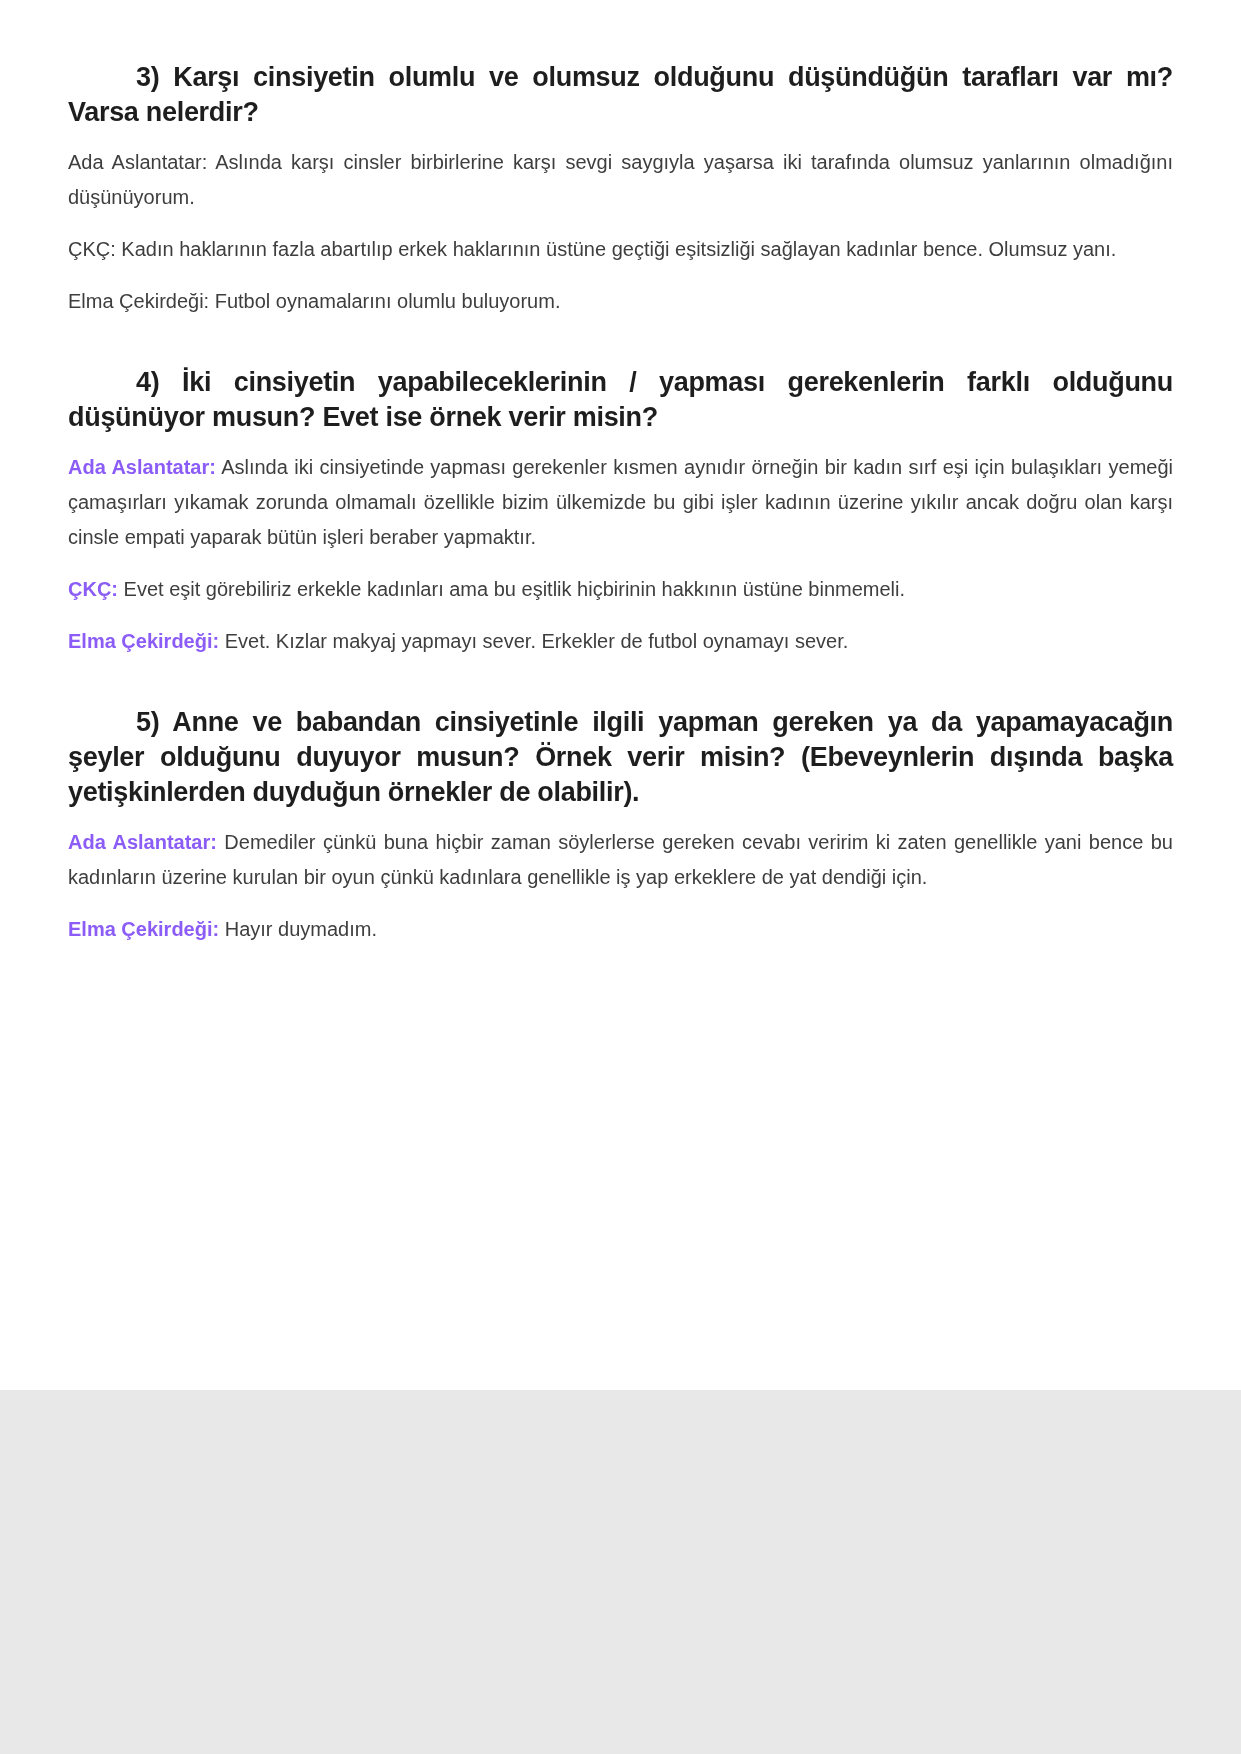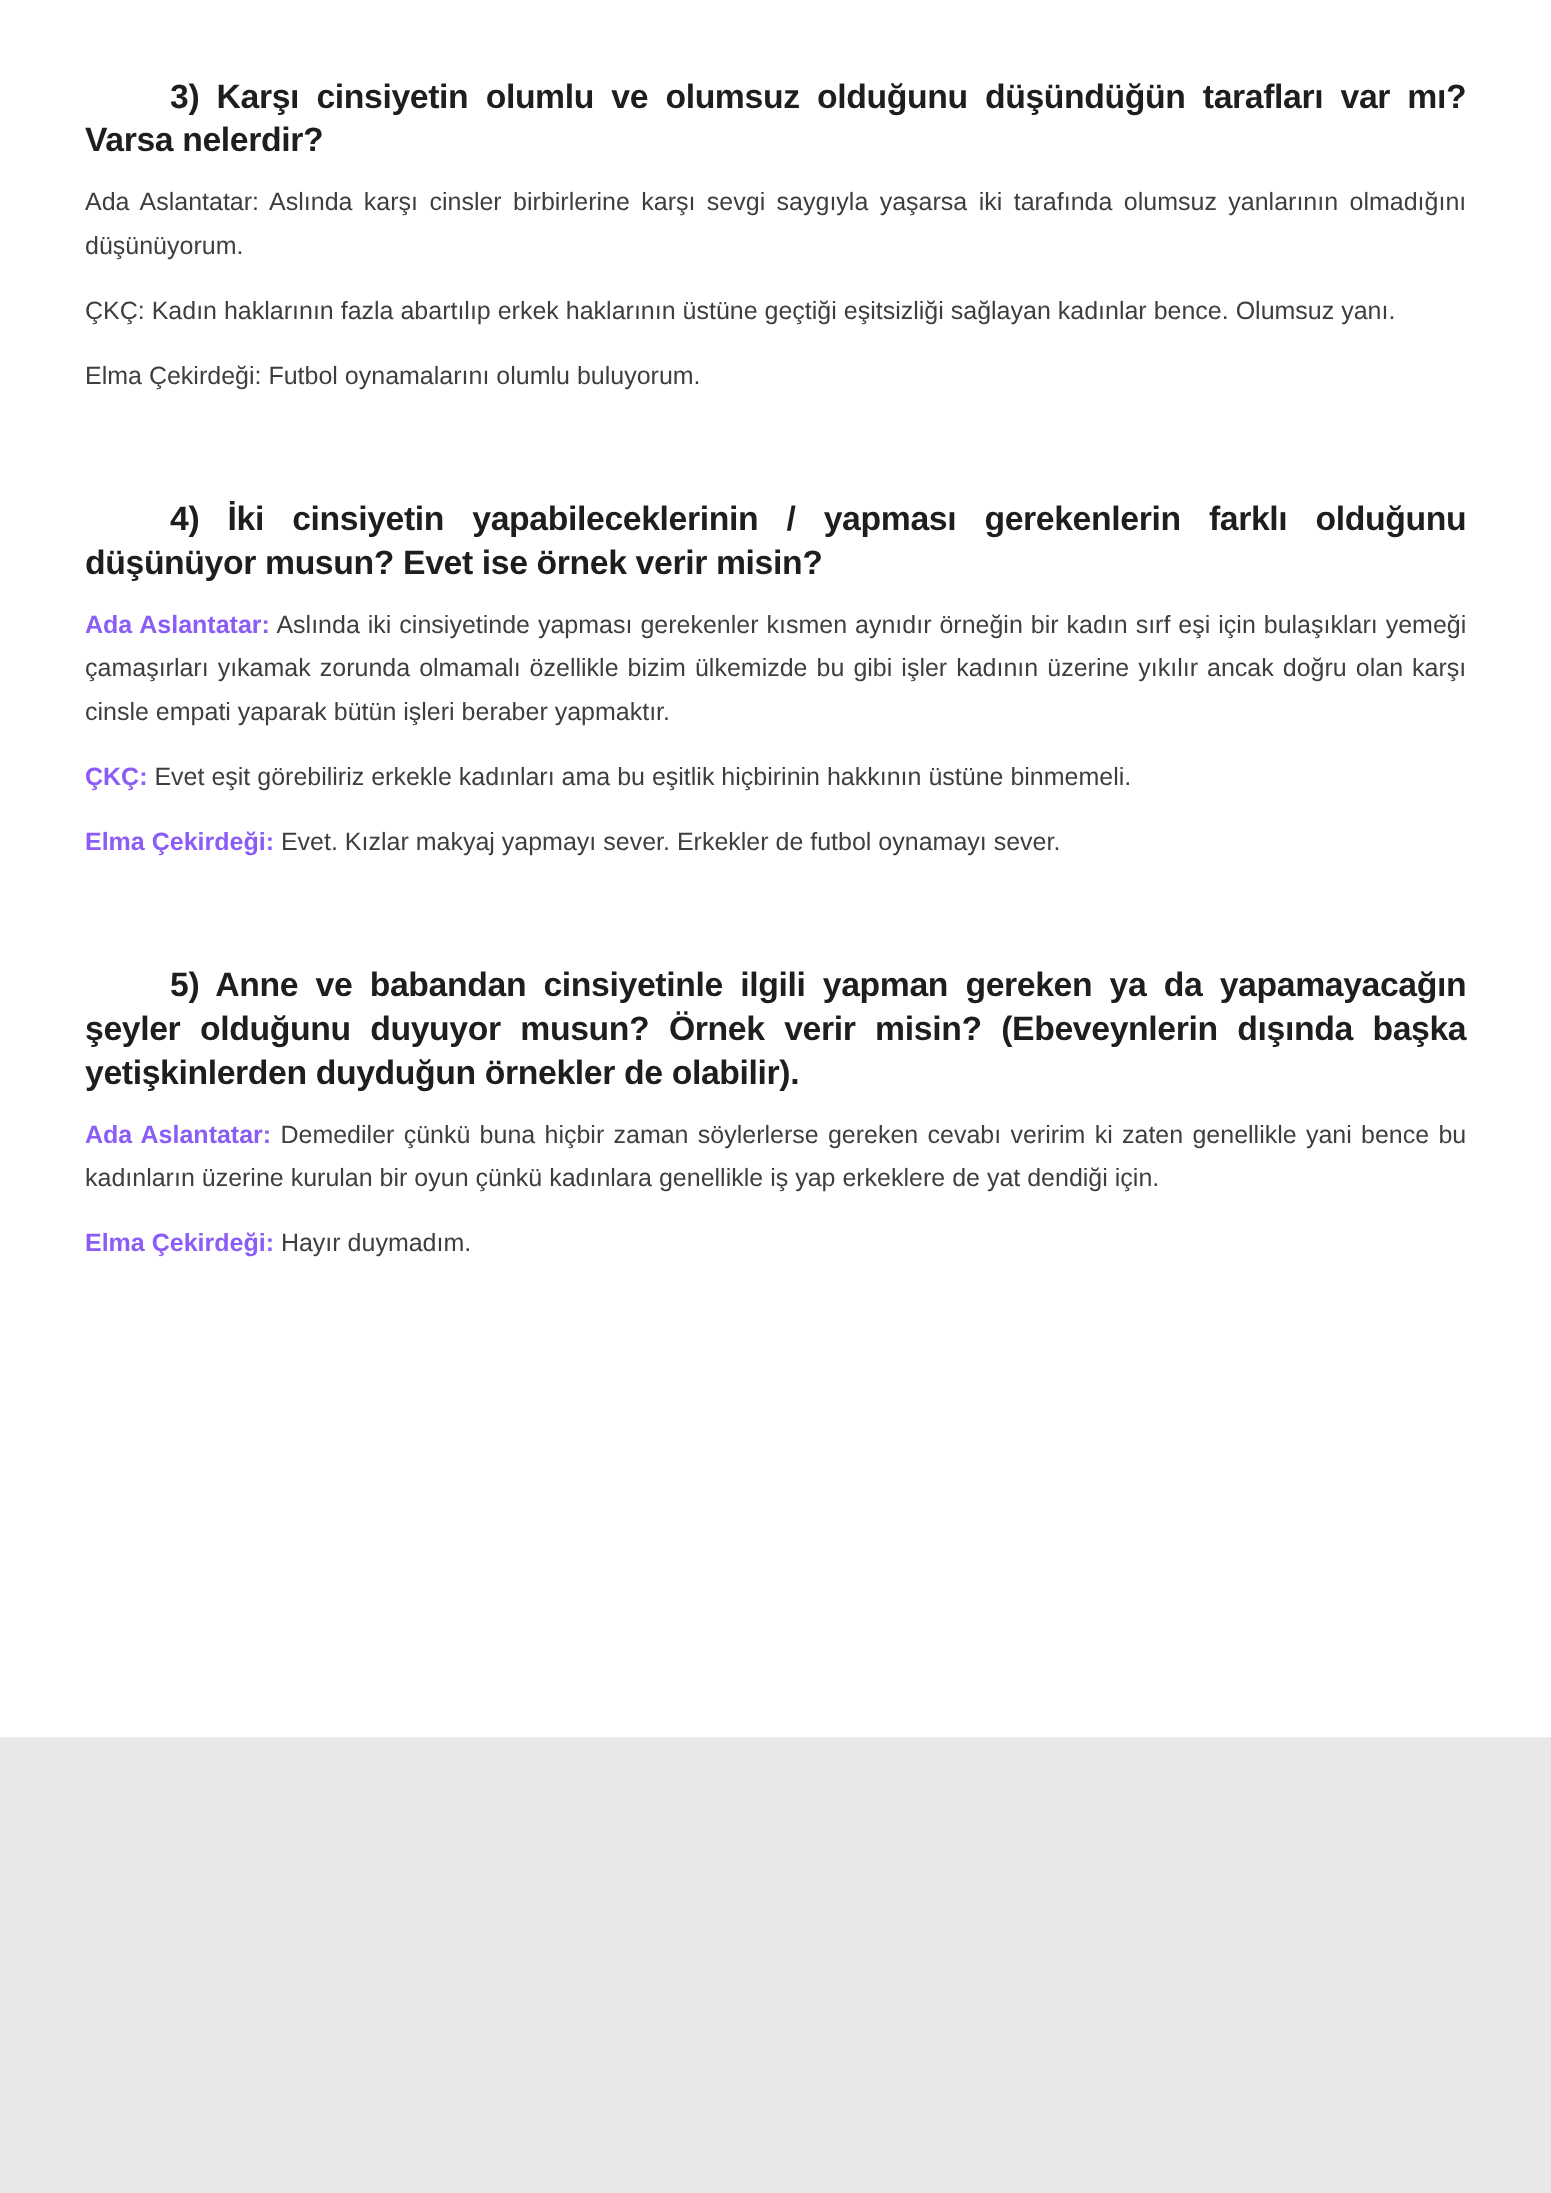--- a/index.html
+++ b/index.html
@@ -12,21 +12,21 @@
     margin: 0 auto;
     font-family: "Liberation Sans", sans-serif;
     overflow: hidden;
   }
   .content {
     position: absolute;
     left: 68px;
     right: 68px;
     top: 60px;
   }
-  .qa-section + .qa-section { margin-top: 79px; }
+  .qa-section + .qa-section { margin-top: 46px; }
   .question {
     font-size: 27px;
     font-weight: 700;
     color: #1e1e1e;
     line-height: 35px;
     text-align: justify;
     text-indent: 68px;
     letter-spacing: -0.3px;
   }
   .answer {

